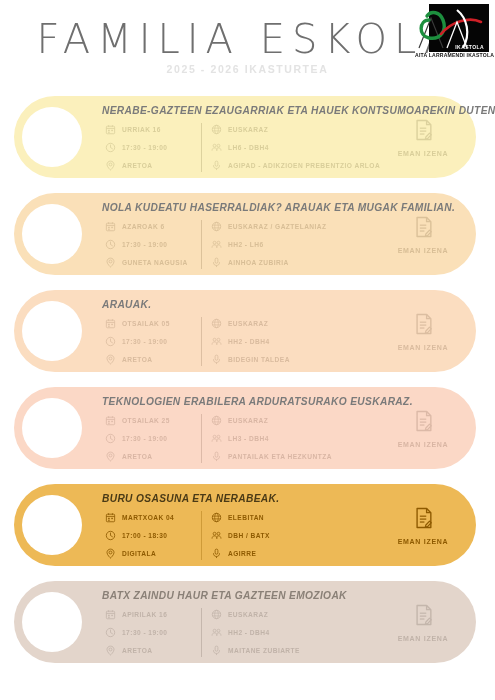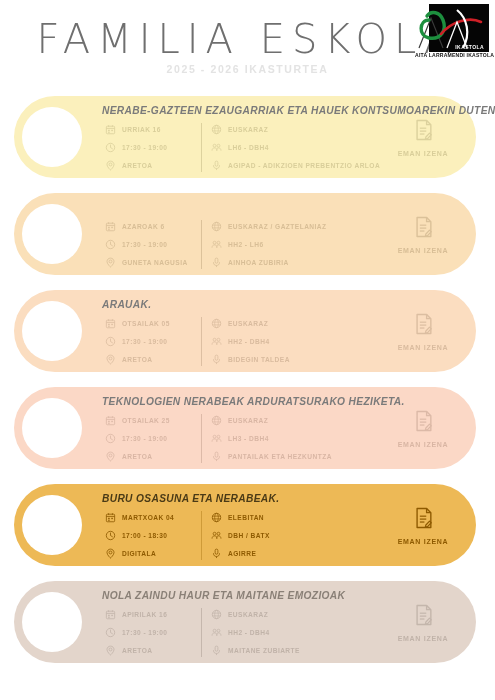--- a/index.html
+++ b/index.html
@@ -220,20 +220,21 @@
               <line x1="6" y1="16.4" x2="11" y2="16.4" stroke="currentColor" stroke-width="1.3"></line>
               <path d="M12.6 19.6 L16.6 15.4 L18.4 17.2 L14.4 21.4 L12 22 Z" fill="none" stroke="currentColor" stroke-width="1.3" stroke-linejoin="round"></path>
             </svg>
       </span>
       <span class="lbl">EMAN IZENA</span>
     </div>
   </div>
 
   <div class="card faded" style="background: rgb(250, 224, 184);">
     <div class="circle"></div>
+    <div class="card-title">NOLA KUDEATU HASERRALDIAK? ARAUAK ETA MUGAK FAMILIAN.</div>
 
     <div class="details" style="color: rgb(188, 162, 122);">
       <div class="col c1">
         <div class="row">
           <span class="ic">
             <svg viewBox="0 0 16 16">
                   <rect x="2" y="3.2" width="12" height="11" rx="1.4" fill="none" stroke="currentColor" stroke-width="1.2"></rect>
                   <line x1="2" y1="6.4" x2="14" y2="6.4" stroke="currentColor" stroke-width="1.2"></line>
                   <line x1="5.2" y1="1.8" x2="5.2" y2="4.3" stroke="currentColor" stroke-width="1.2"></line>
                   <line x1="10.8" y1="1.8" x2="10.8" y2="4.3" stroke="currentColor" stroke-width="1.2"></line>
@@ -405,21 +406,21 @@
               <line x1="6" y1="16.4" x2="11" y2="16.4" stroke="currentColor" stroke-width="1.3"></line>
               <path d="M12.6 19.6 L16.6 15.4 L18.4 17.2 L14.4 21.4 L12 22 Z" fill="none" stroke="currentColor" stroke-width="1.3" stroke-linejoin="round"></path>
             </svg>
       </span>
       <span class="lbl">EMAN IZENA</span>
     </div>
   </div>
 
   <div class="card faded" style="background: rgb(251, 216, 198);">
     <div class="circle"></div>
-    <div class="card-title">TEKNOLOGIEN NERABEAK ARDURATSURAKO HEZIKETA.</div>
+    <div class="card-title">TEKNOLOGIEN ERABILERA ARDURATSURAKO EUSKARAZ.</div>
 
     <div class="details" style="color: rgb(189, 154, 136);">
       <div class="col c1">
         <div class="row">
           <span class="ic">
             <svg viewBox="0 0 16 16">
                   <rect x="2" y="3.2" width="12" height="11" rx="1.4" fill="none" stroke="currentColor" stroke-width="1.2"></rect>
                   <line x1="2" y1="6.4" x2="14" y2="6.4" stroke="currentColor" stroke-width="1.2"></line>
                   <line x1="5.2" y1="1.8" x2="5.2" y2="4.3" stroke="currentColor" stroke-width="1.2"></line>
                   <line x1="10.8" y1="1.8" x2="10.8" y2="4.3" stroke="currentColor" stroke-width="1.2"></line>
@@ -591,21 +592,21 @@
               <line x1="6" y1="16.4" x2="11" y2="16.4" stroke="currentColor" stroke-width="1.3"></line>
               <path d="M12.6 19.6 L16.6 15.4 L18.4 17.2 L14.4 21.4 L12 22 Z" fill="none" stroke="currentColor" stroke-width="1.3" stroke-linejoin="round"></path>
             </svg>
       </span>
       <span class="lbl">EMAN IZENA</span>
     </div>
   </div>
 
   <div class="card faded last" style="background: rgb(227, 213, 203);">
     <div class="circle"></div>
-    <div class="card-title">NOLA ZAINDU HAUR ETA MAITANE EMOZIOAK</div>
+    <div class="card-title">BATX ZAINDU HAUR ETA GAZTEEN EMOZIOAK</div>
 
     <div class="details" style="color: rgb(165, 151, 141);">
       <div class="col c1">
         <div class="row">
           <span class="ic">
             <svg viewBox="0 0 16 16">
                   <rect x="2" y="3.2" width="12" height="11" rx="1.4" fill="none" stroke="currentColor" stroke-width="1.2"></rect>
                   <line x1="2" y1="6.4" x2="14" y2="6.4" stroke="currentColor" stroke-width="1.2"></line>
                   <line x1="5.2" y1="1.8" x2="5.2" y2="4.3" stroke="currentColor" stroke-width="1.2"></line>
                   <line x1="10.8" y1="1.8" x2="10.8" y2="4.3" stroke="currentColor" stroke-width="1.2"></line>

